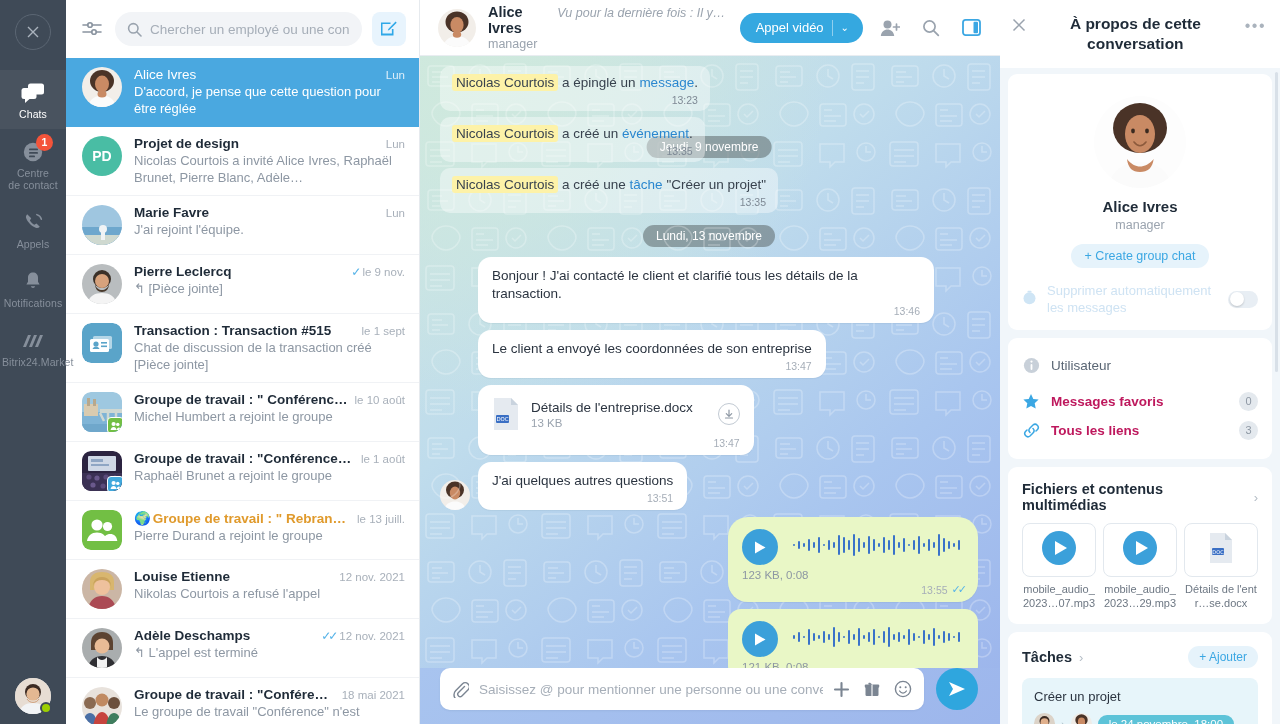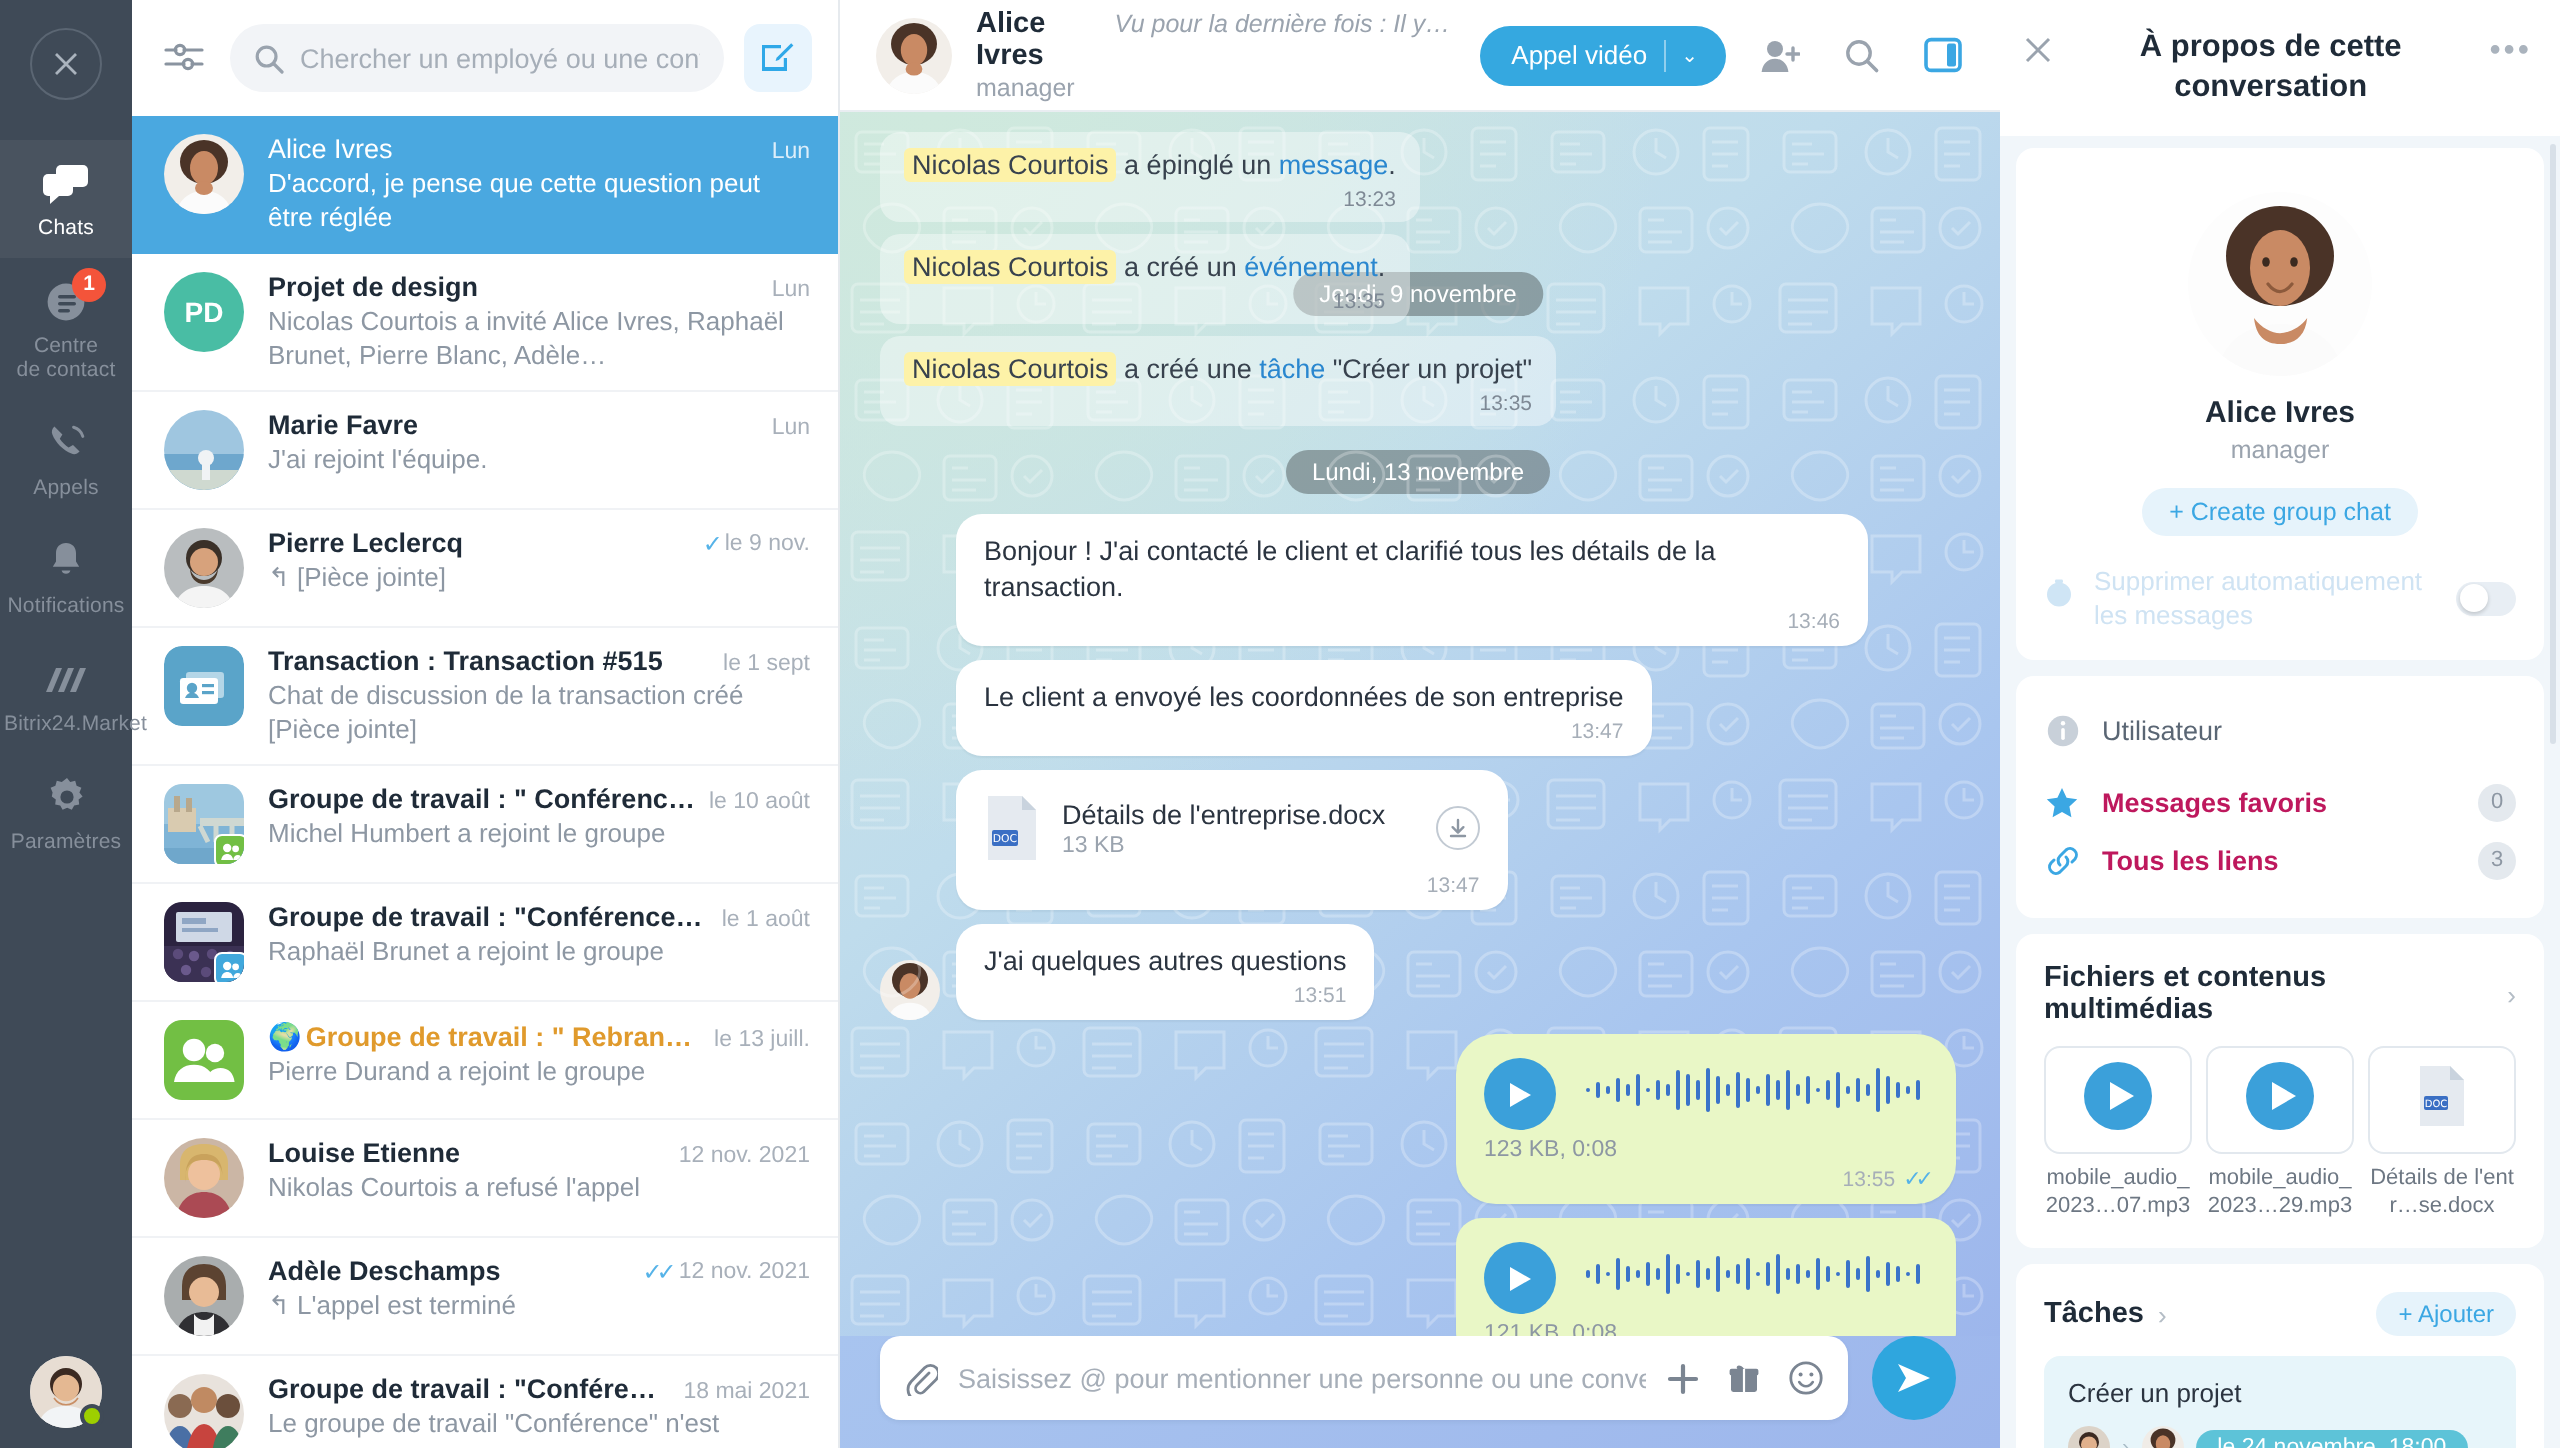--- a/index.html
+++ b/index.html
@@ -347,29 +347,20 @@
         <span class="r-ico">
           <svg width="24" height="18" viewBox="0 0 24 18">
               <path d="M2 15 L7 3 L10 3 L5 15 Z" fill="currentColor"></path>
               <path d="M8 15 L13 3 L16 3 L11 15 Z" fill="currentColor"></path>
               <path d="M14 15 L19 3 L22 3 L17 15 Z" fill="currentColor"></path>
             </svg>
         </span>
         <span class="r-label">Bitrix24.Market</span>
       </div>
 
-      <div class="rail-item">
-        <span class="r-ico">
-          <svg width="21" height="21" viewBox="0 0 21 21">
-              <path d="M10.5 1l1.6 2 2.5-.6.7 2.5 2.4 1-1 2.3 1.6 2-2 1.6.3 2.5-2.5.4-1.2 2.2-2.3-1-2.3 1-1.2-2.2-2.5-.4.3-2.5-2-1.6L3.3 8.2l-1-2.3 2.4-1L5.4 2.4 7.9 3z" fill="currentColor"></path>
-              <circle cx="10.5" cy="10.5" r="3.3" fill="#3f4a57"></circle>
-            </svg>
-        </span>
-        <span class="r-label">Paramètres</span>
-      </div>
 
     </div>
     <div class="rail-user">
       <div class="av">
         <svg width="36" height="36" viewBox="0 0 36 36">
             <rect width="36" height="36" fill="#e7ddd3"></rect>
             <circle cx="18" cy="14" r="8" fill="#3b2a22"></circle>
             <circle cx="18" cy="16" r="6.6" fill="#e4b892"></circle>
             <path d="M4 36c1-8 7-11 14-11s13 3 14 11z" fill="#f2f4f6"></path>
             <path d="M12 21c1.5 2.3 3.6 3.4 6 3.4s4.5-1.1 6-3.4" stroke="#c98f66" stroke-width="0.8" fill="none"></path>
@@ -415,21 +406,21 @@
               <ellipse cx="20" cy="17" rx="7" ry="8.5" fill="#c98a64"></ellipse>
               <path d="M6 40c1.5-8 7.5-11.5 14-11.5S32.5 32 34 40z" fill="#fbfbfb"></path>
               <ellipse cx="20" cy="27" rx="4.5" ry="3.5" fill="#c98a64"></ellipse>
             </svg>
         </div>
         <div class="row-body">
           <div class="row-line1">
             <span class="row-title">Alice Ivres</span>
             <span class="row-time">Lun</span>
           </div>
-          <div class="row-sub">D'accord, je pense que cette question peut être réglée</div>
+          <div class="row-sub">D'accord, je pense que cette question pour être réglée</div>
         </div>
       </div>
 
       <div class="row">
         <div class="row-av initials">PD</div>
         <div class="row-body">
           <div class="row-line1">
             <span class="row-title">Projet de design</span>
             <span class="row-time">Lun</span>
           </div>

